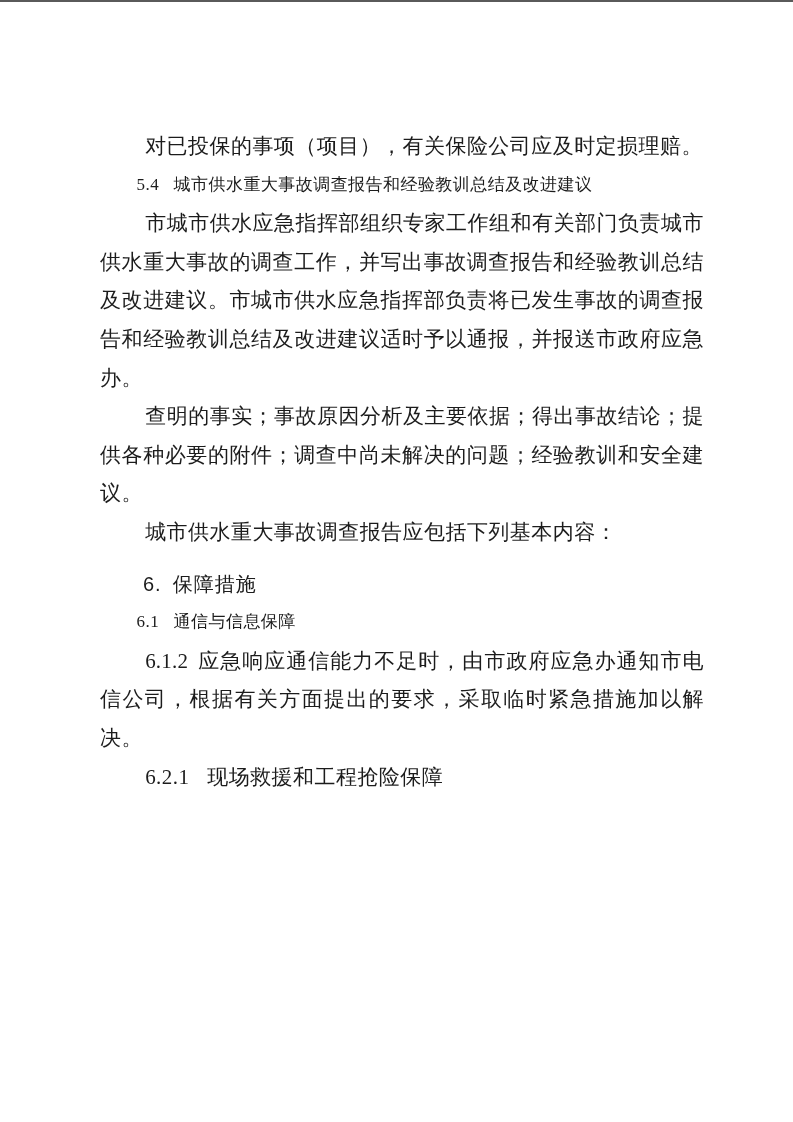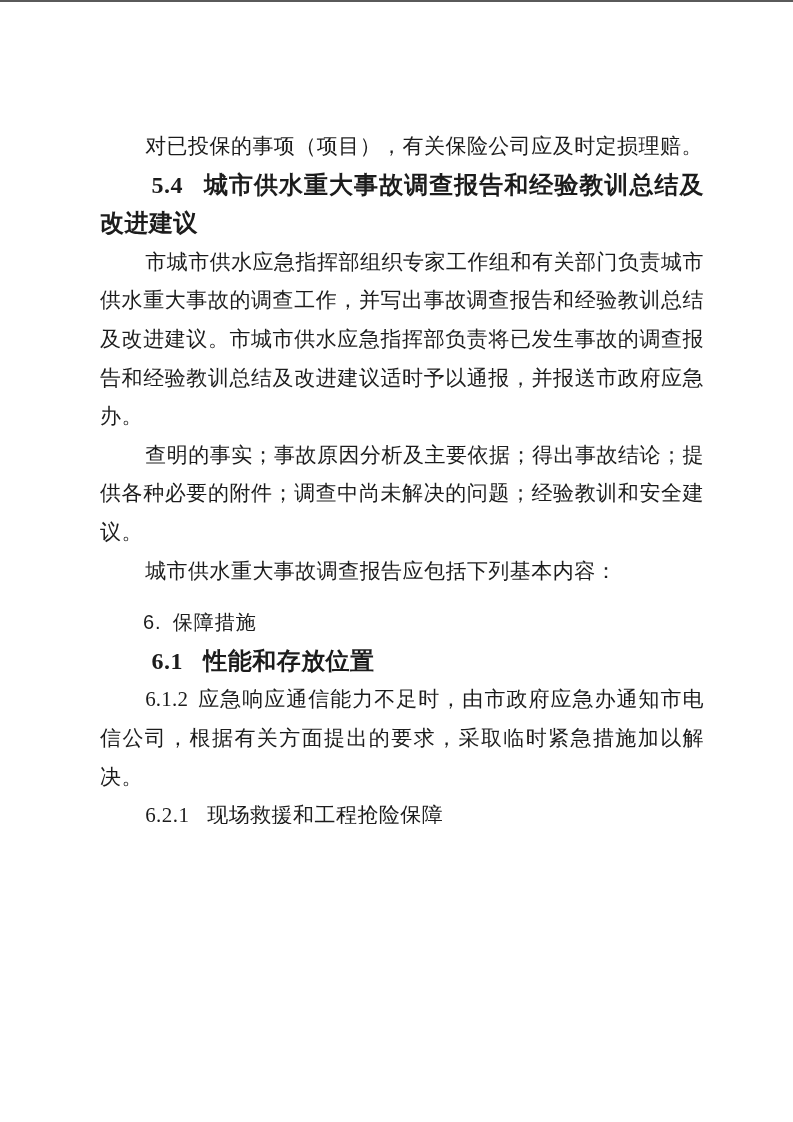--- a/index.html
+++ b/index.html
@@ -35,22 +35,22 @@
     margin: 0;
     font-size: 21px;
     line-height: 38.6px;
     text-align: justify;
     letter-spacing: 0.45px;
   }
 
   .indent { text-indent: 2.15em; }
 
   .h-bold {
-    font-weight: bold;
-    font-size: 24px;
+    font-weight: normal;
+    font-size: 17px;
   }
 
   .h-sans {
     font-family: "Liberation Sans", "DejaVu Sans", sans-serif;
     font-size: 20px;
     margin-top: 13px;
     letter-spacing: 1px;
   }
 
   .num-gap-wide { margin-right: 0.85em; }
@@ -88,21 +88,21 @@
 
     <p class="line indent">查明的事实；事故原因分析及主要依据；得出事故结论；提供各种必要的附件；调查中尚未解决的问题；经验教训和安全建议。</p>
 
     <p class="line indent">城市供水重大事故调查报告应包括下列基本内容：</p>
 
     <p class="line indent h-sans">
       <span class="num-gap">6.</span><span>保障措施</span>
     </p>
 
     <p class="line indent h-bold">
-      <span class="num-gap-wide">6.1</span><span>性能和存放位置</span>
+      <span class="num-gap-wide">6.1</span><span>通信与信息保障</span>
     </p>
 
 
     <p class="line indent">
       <span class="para-num">6.1.2</span><span>应急响应通信能力不足时，由市政府应急办通知市电信公司，根据有关方面提出的要求，采取临时紧急措施加以解决。</span>
     </p>
 
 
     <p class="line indent">
       <span class="num-gap-wide">6.2.1</span><span>现场救援和工程抢险保障</span>

